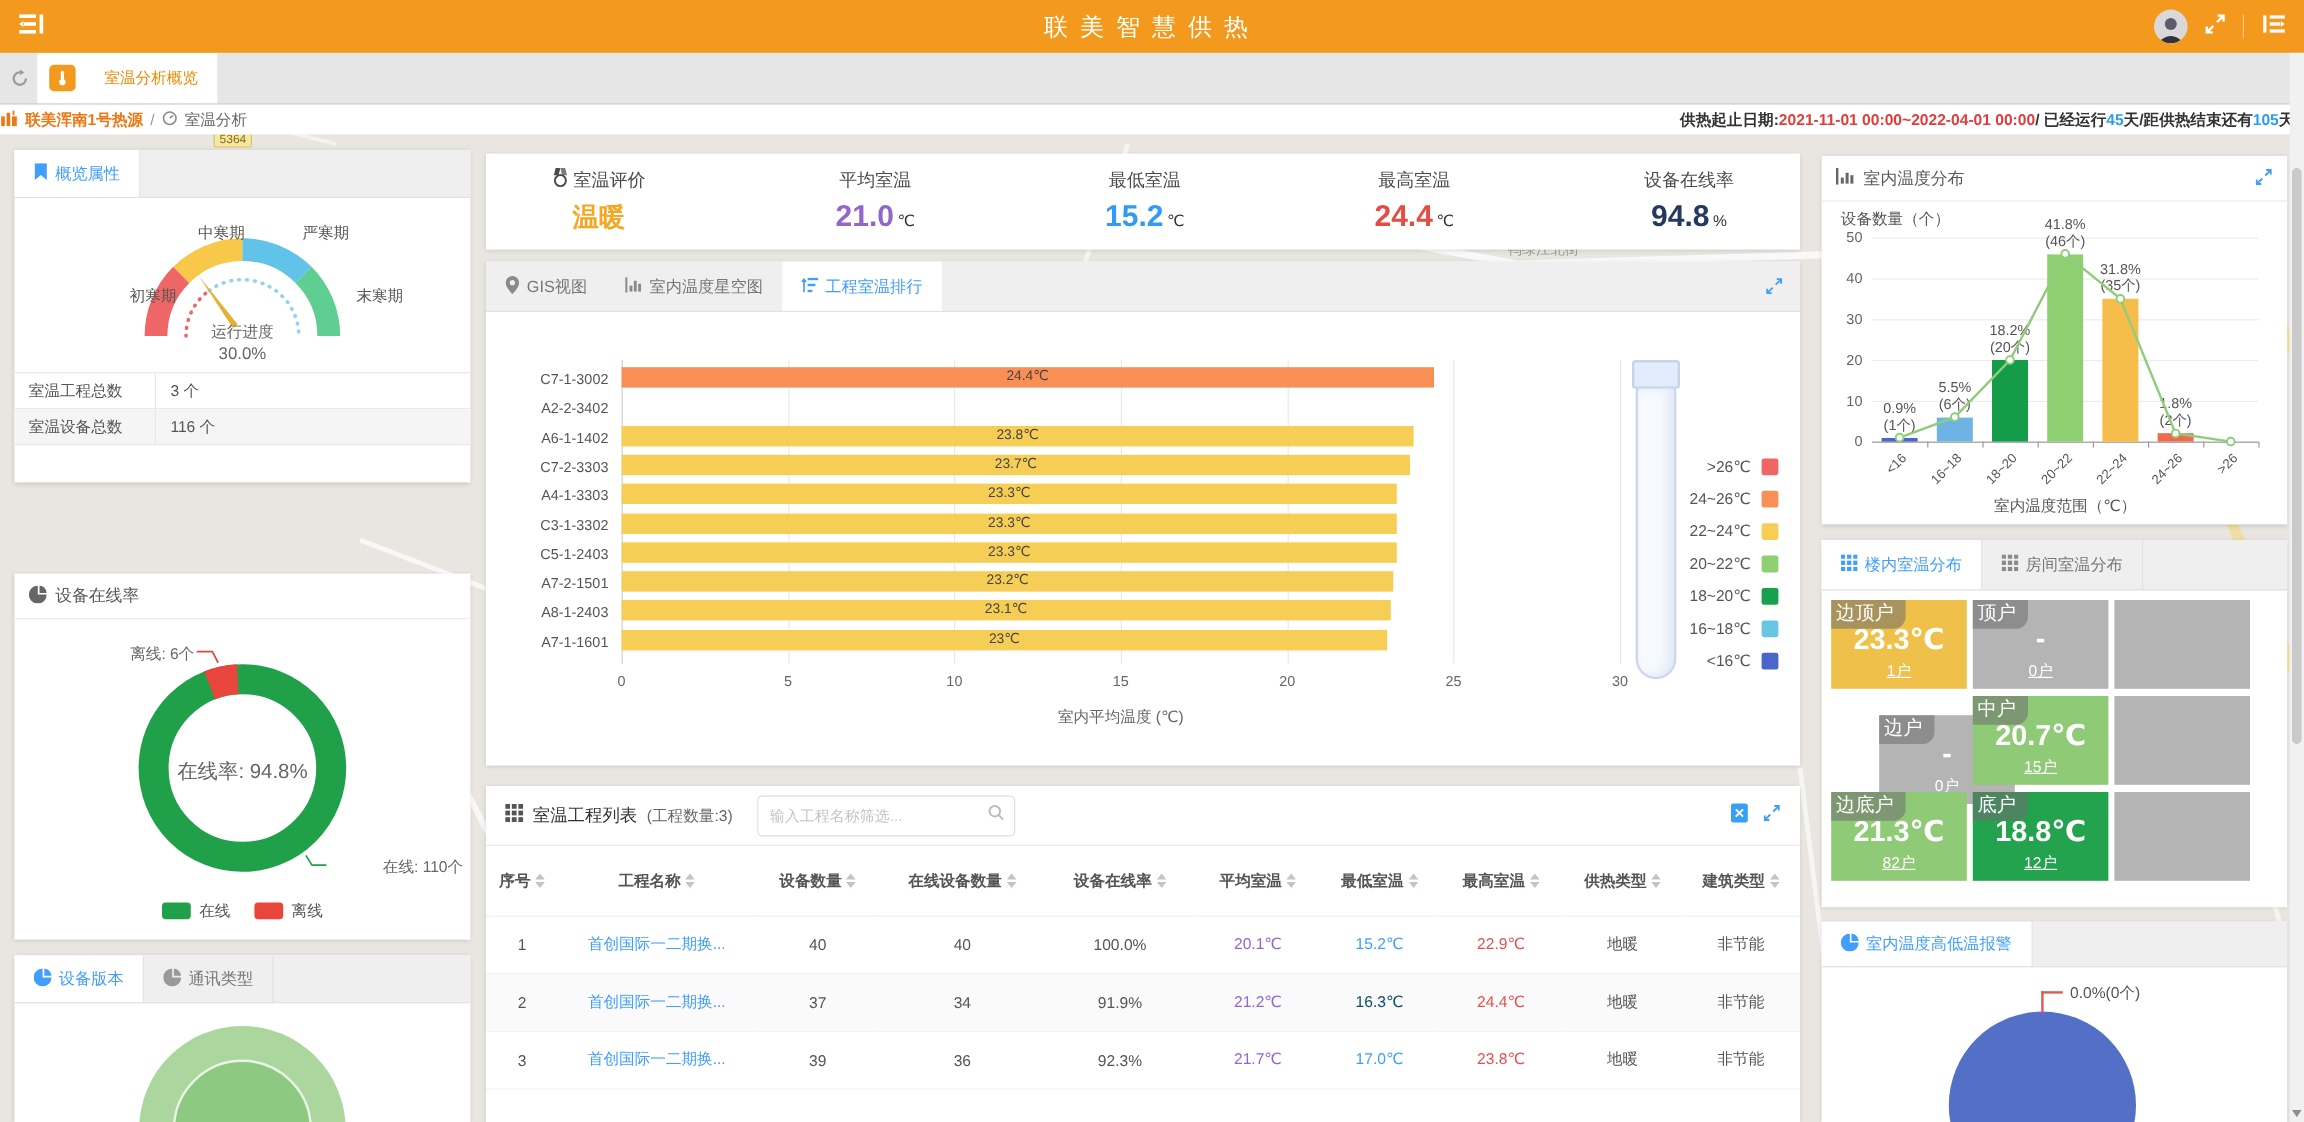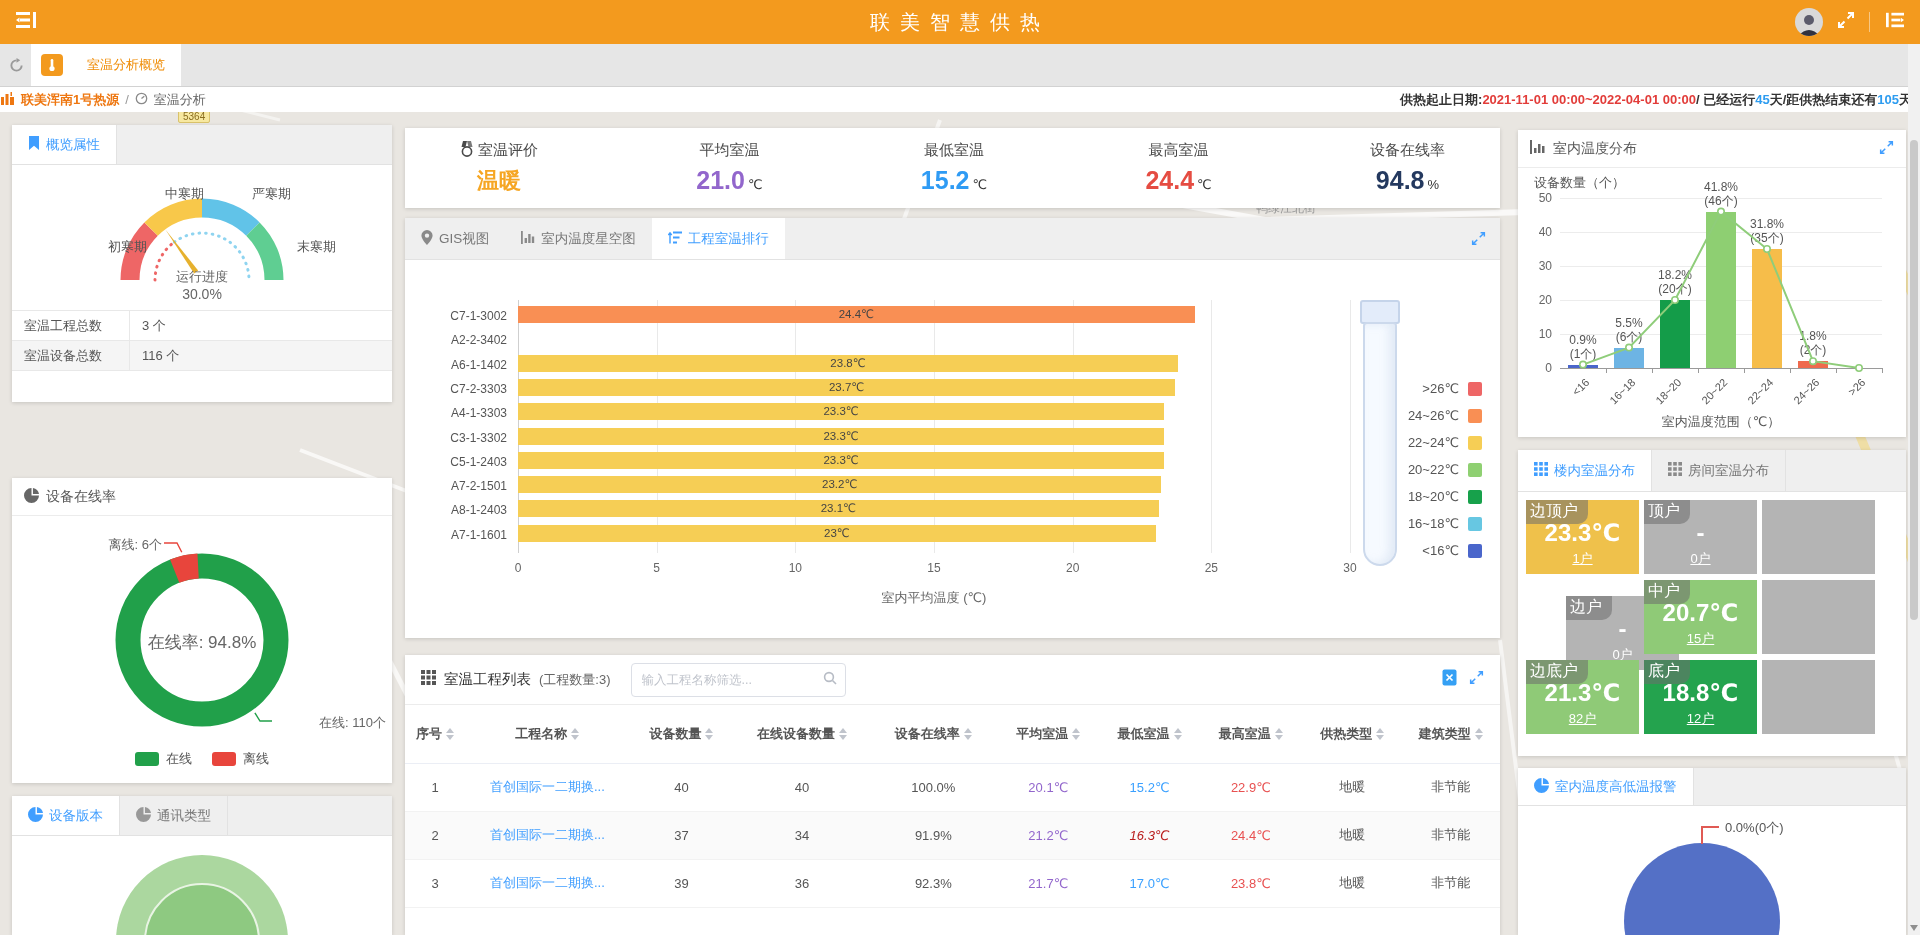--- a/index.html
+++ b/index.html
@@ -558,21 +558,21 @@
           <td>地暖</td>
           <td>非节能</td>
         </tr>
         <tr class="striped">
           <td>2</td>
           <td style="color: rgb(64, 158, 255);">首创国际一二期换...</td>
           <td>37</td>
           <td>34</td>
           <td>91.9%</td>
           <td style="color: rgb(146, 102, 204);">21.2℃</td>
-          <td style="color: #b91c1c; font-style: italic;">16.3℃</td>
+          <td style="color: #0c4a6e;">16.3℃</td>
           <td style="color: rgb(232, 80, 80);">24.4℃</td>
           <td>地暖</td>
           <td>非节能</td>
         </tr>
         <tr>
           <td>3</td>
           <td style="color: rgb(64, 158, 255);">首创国际一二期换...</td>
           <td>39</td>
           <td>36</td>
           <td>92.3%</td>

